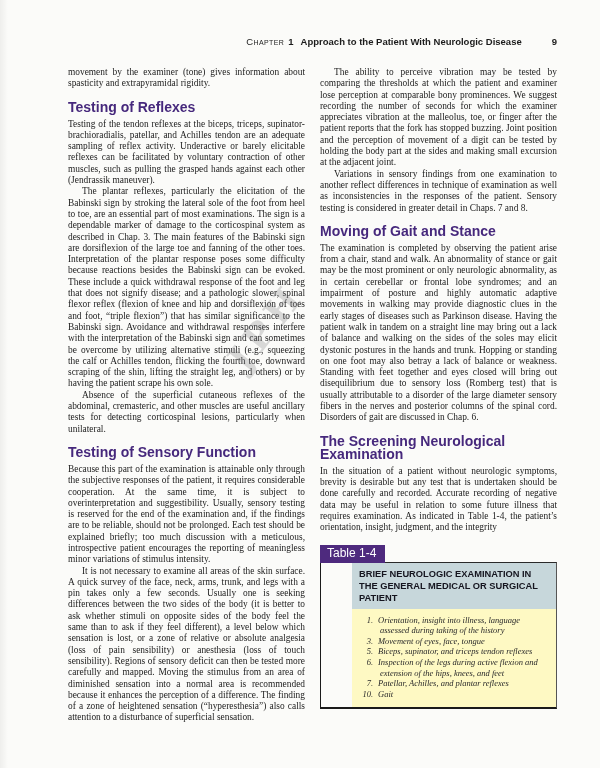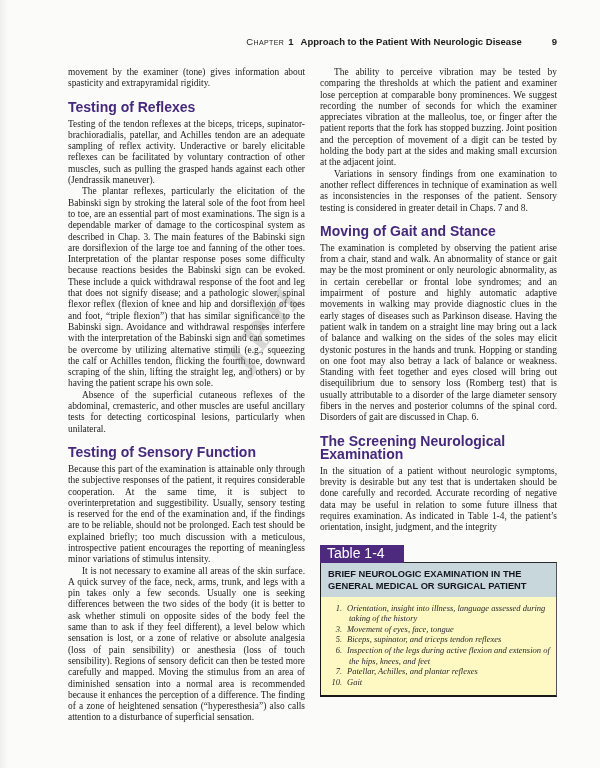--- a/index.html
+++ b/index.html
@@ -62,31 +62,32 @@
   
   .data-table{
     margin-top:12px;
     position:relative;
   }
   .table-tab{
     display:inline-block;
     background:#4e2a7e;
     color:#ffffff;
     font-family:"Liberation Sans", sans-serif;
-    font-size:14px;
-    padding:3px 19px 3px 7px;
+    font-size:12px;
+    padding:3px 9px 3px 7px;
     position:relative;
     z-index:2;
   }
   .table-frame{
     border-top:1px solid #2a2a2a;
     border-left:1.5px solid #1a1a1a;
     border-right:1px solid #555;
     border-bottom:2.5px solid #1a1a1a;
     margin-top:-1px;
+    padding-left:31px;
   }
   .table-header{
     background:#c7d7db;
     font-family:"Liberation Sans", sans-serif;
     font-weight:bold;
     font-size:9.3px;
     line-height:12px;
     color:#15151f;
     padding:5px 8px 5px 7px;
   }

